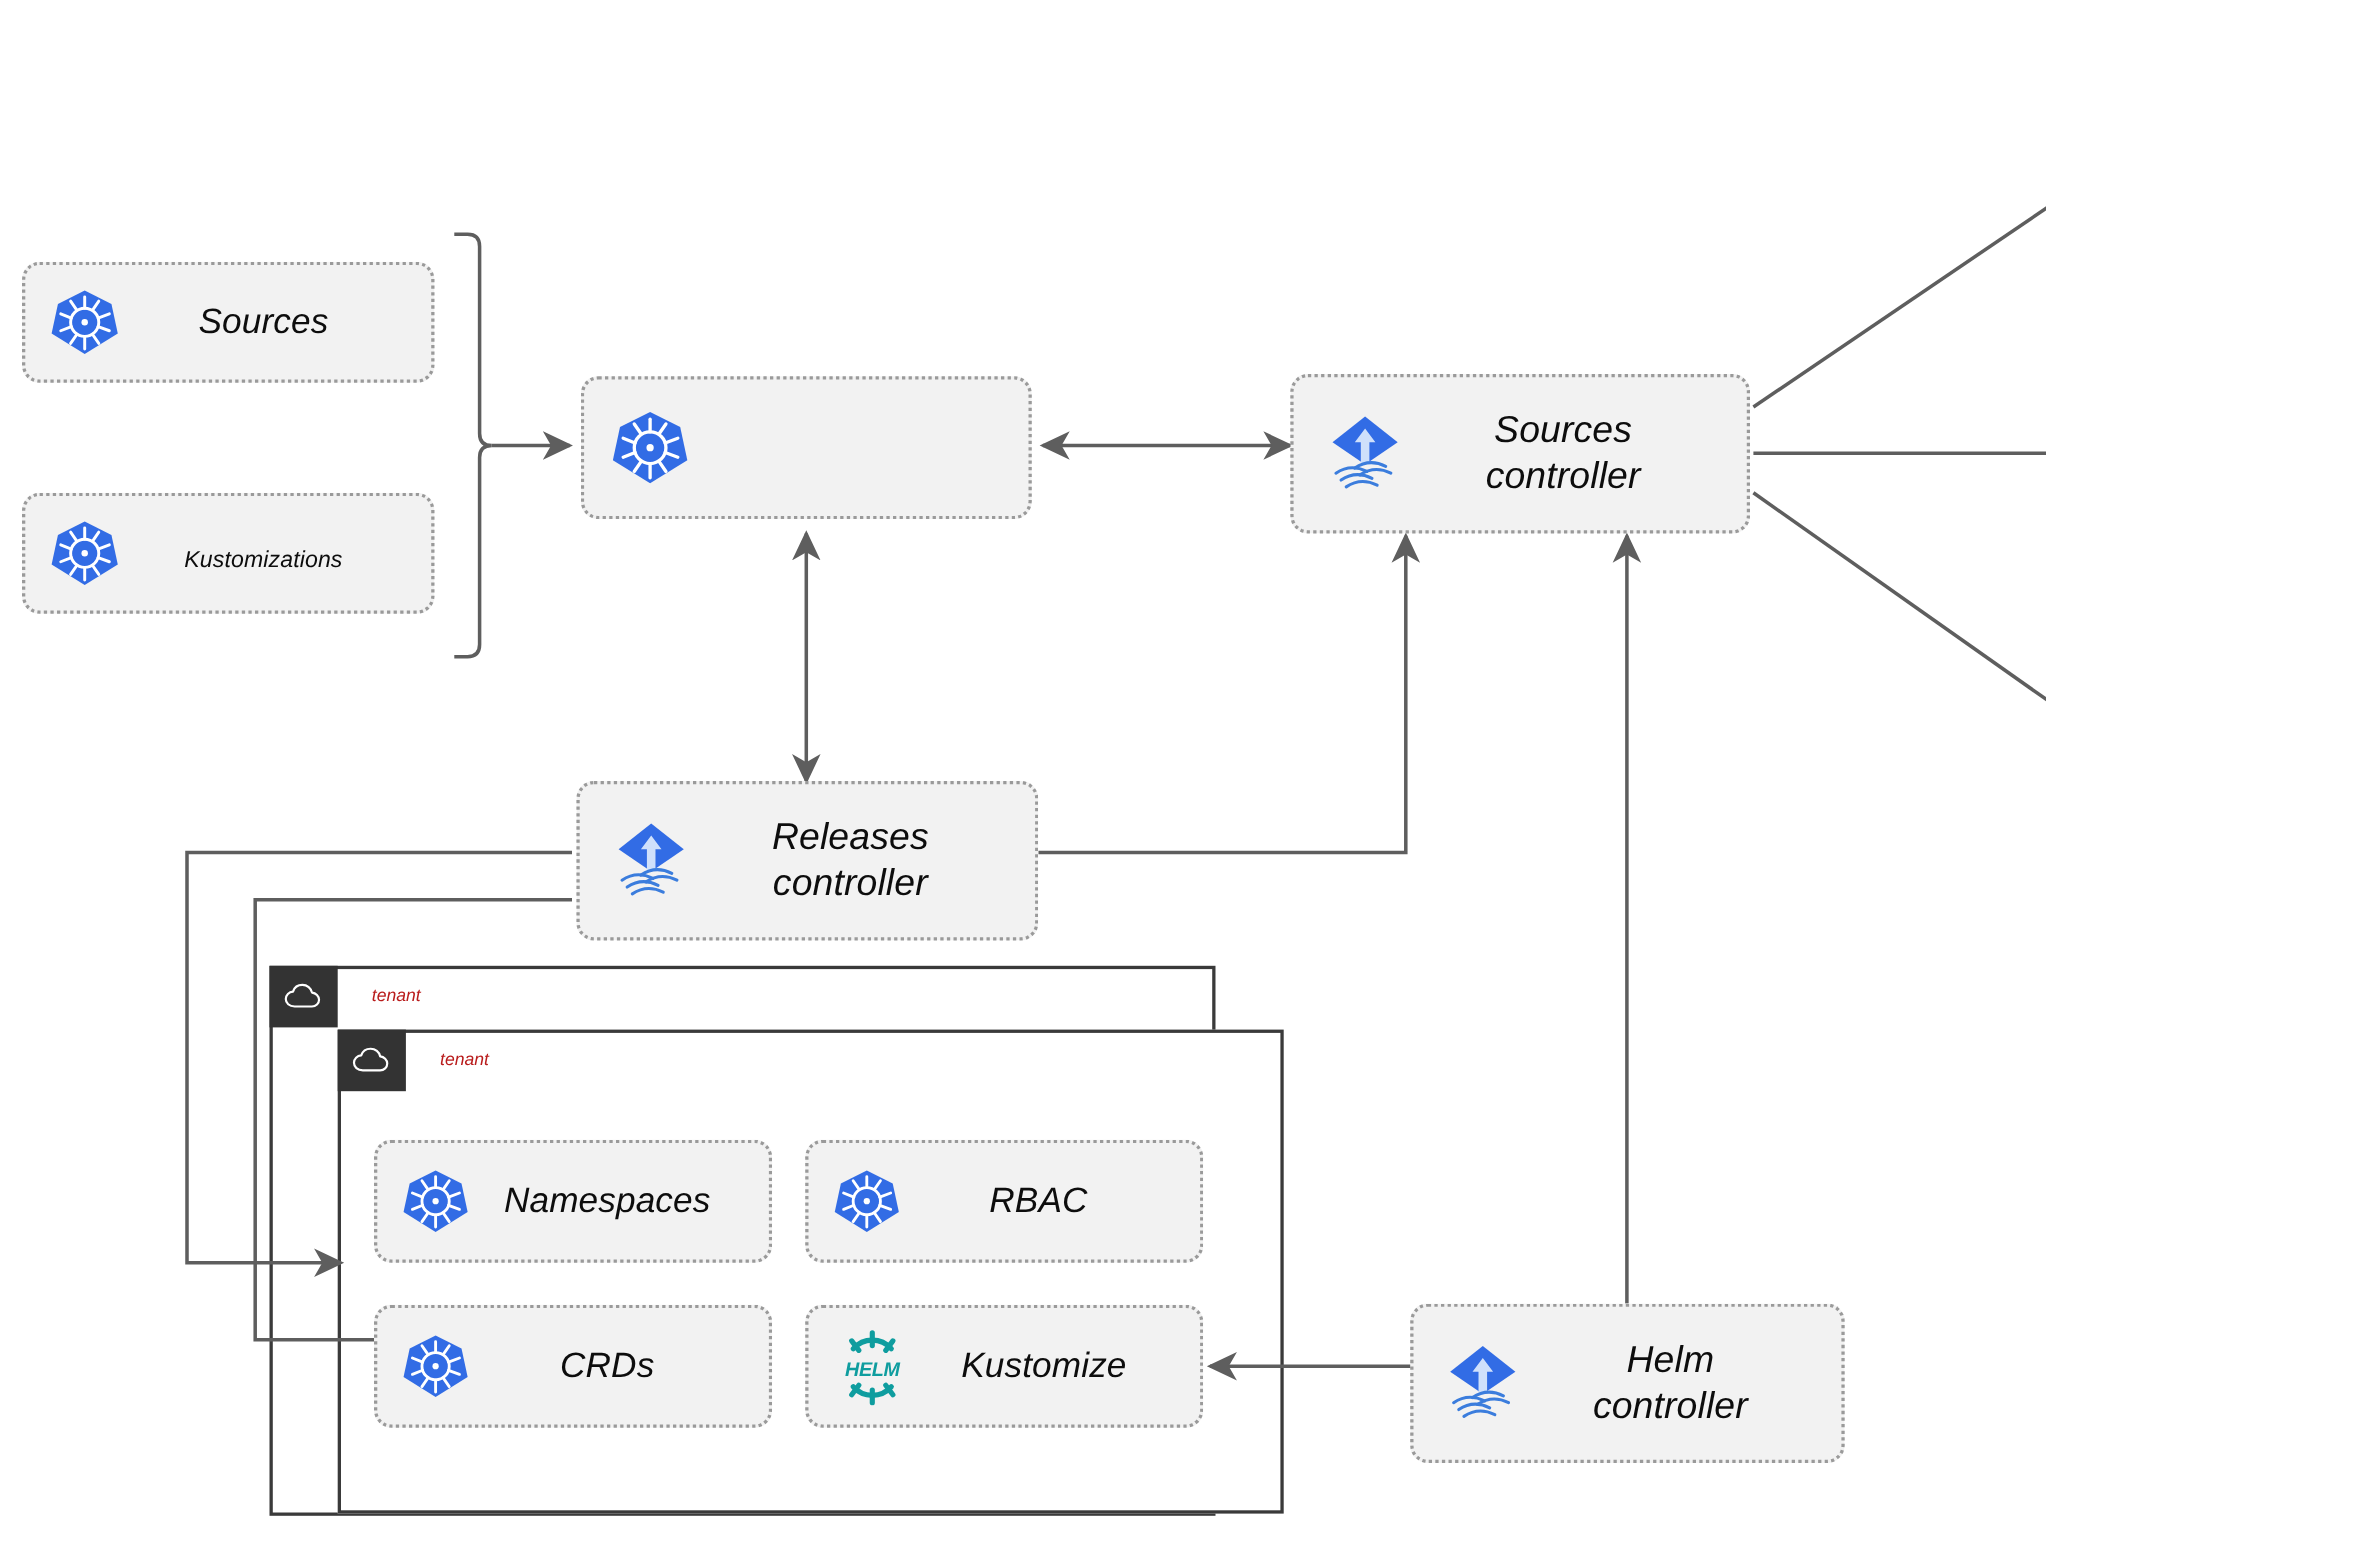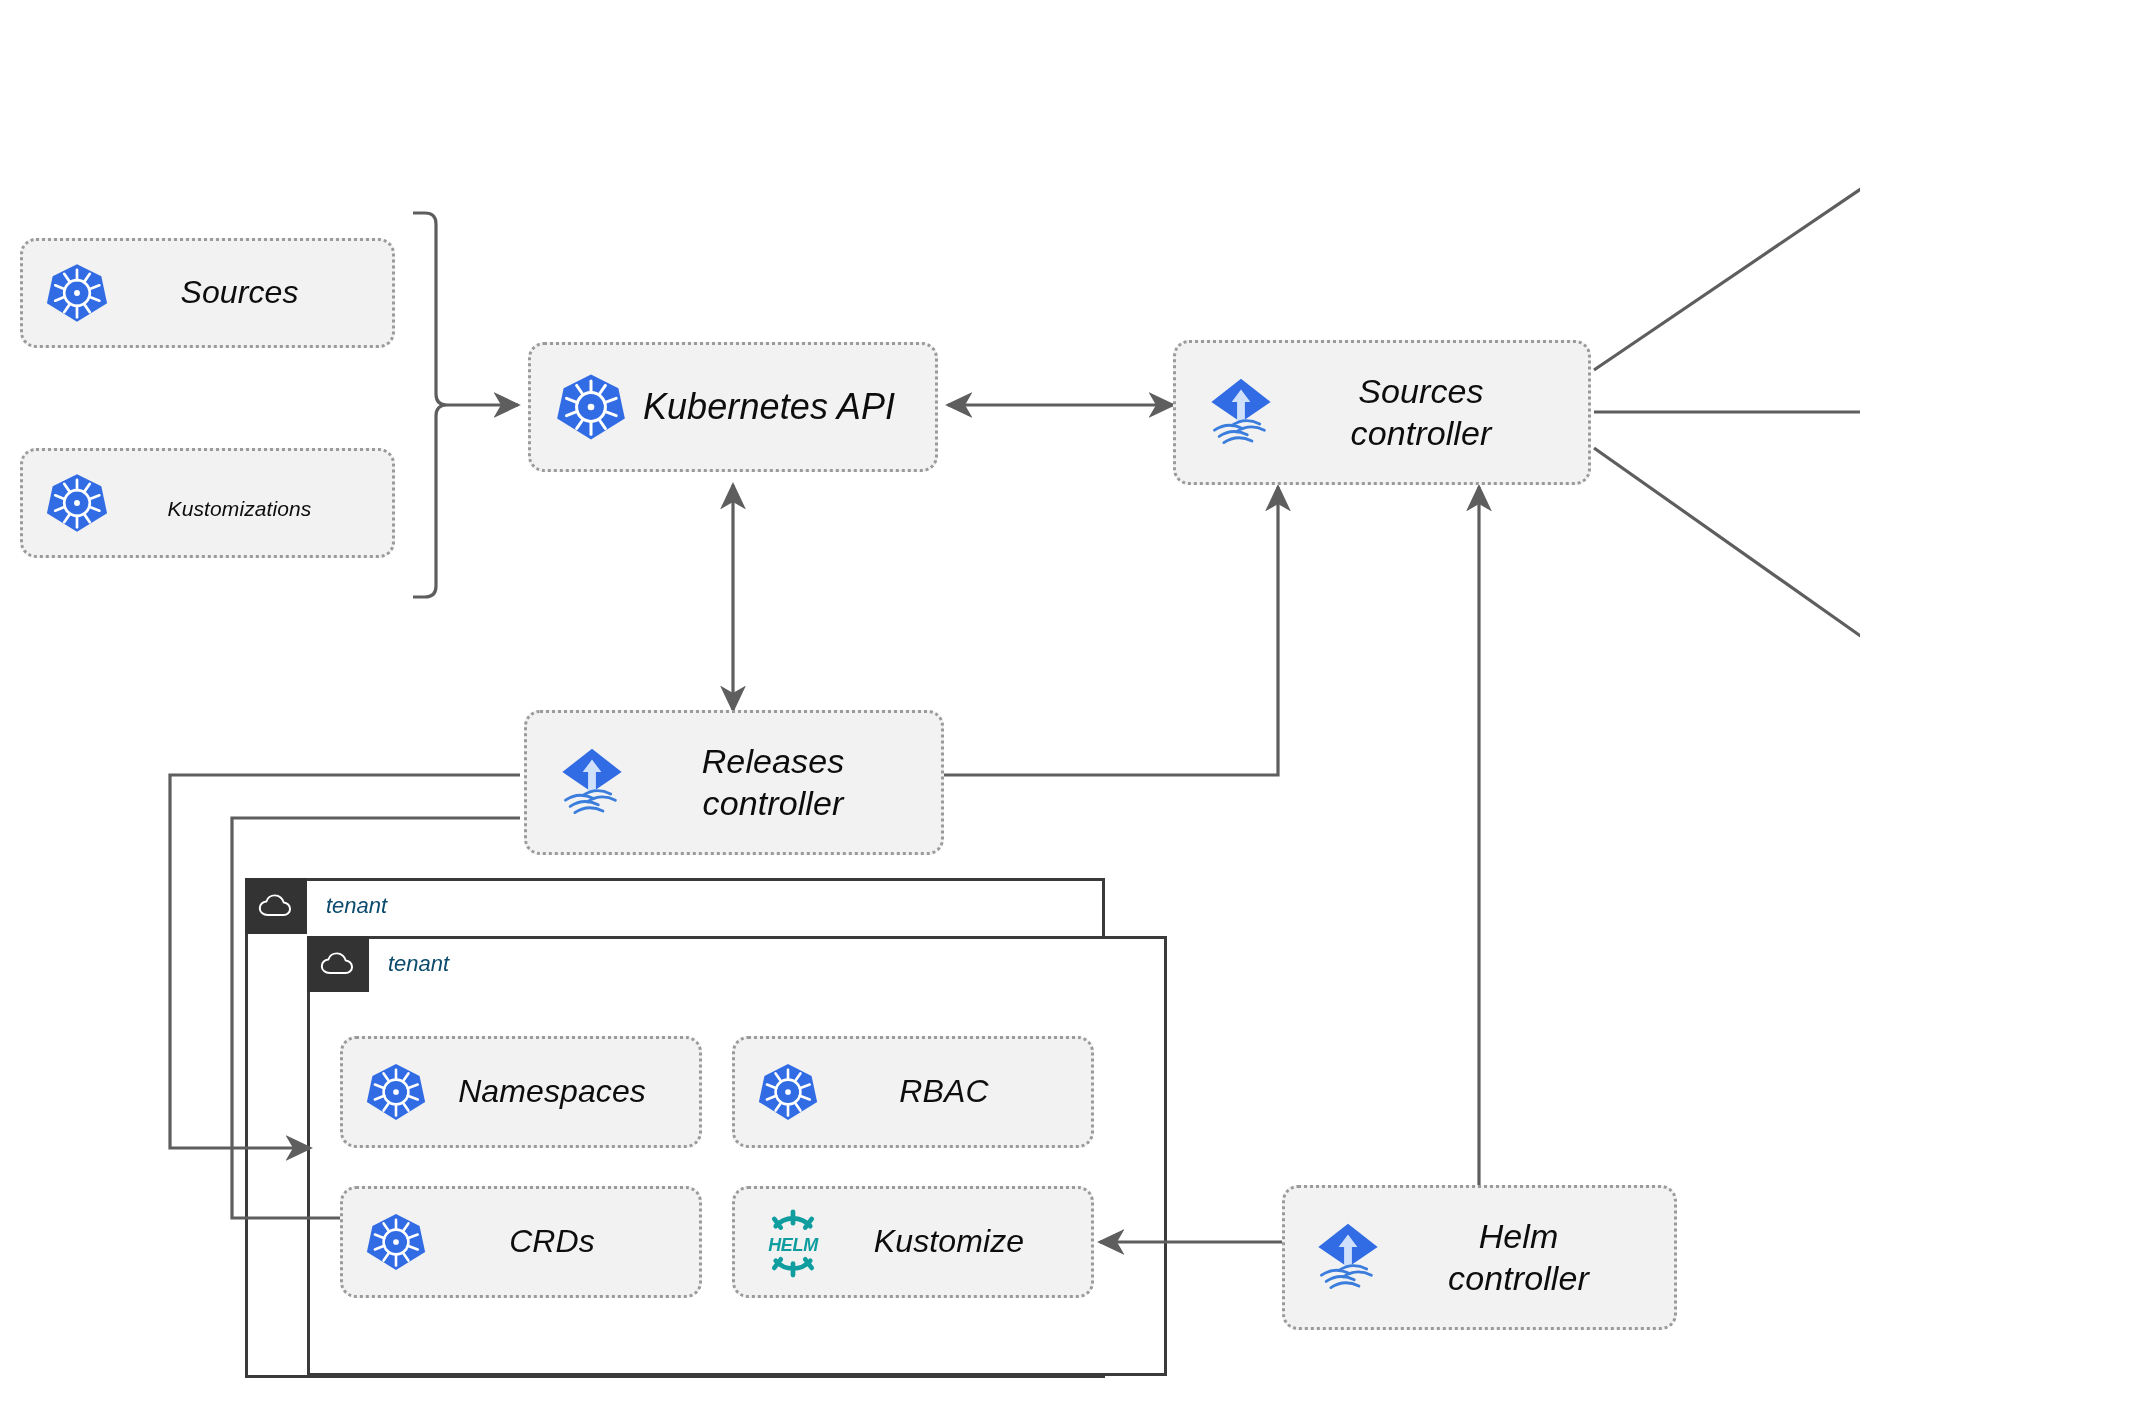--- a/index.html
+++ b/index.html
@@ -48,24 +48,24 @@
   .tenant .tab{
     position:absolute;
     top:-3px;left:-3px;
     height:56px;
     background:#333333;
     display:flex;align-items:center;justify-content:center;
     width:62px;
   }
   .tenant .tname{
     position:absolute;
-    top:-3px;left:62px;
+    top:-3px;left:74px;
     height:56px;
     display:flex;align-items:center;
-    font-size:22px;color:#0c4a6e;
+    font-size:16px;color:#b91c1c;
     padding-left:16px;
   }
 
   
   svg.wires{position:absolute;inset:0;width:2144px;height:1407px;z-index:3;overflow:visible;}
   svg.wires-top{z-index:9;}
   .ln{stroke:#5e5e5e;stroke-width:3.2;fill:none;}
 </style>
 </head>
 <body>
@@ -161,21 +161,20 @@
             <line x1="69" y1="56" x2="85" y2="62"></line>
           <line x1="16" y1="62" x2="31" y2="56"></line>
             <line x1="69" y1="44" x2="85" y2="38"></line>
           <line x1="30" y1="80" x2="39" y2="67"></line>
             <line x1="61" y1="33" x2="70" y2="20"></line>
           <line x1="70" y1="80" x2="61" y2="67"></line>
             <line x1="39" y1="33" x2="30" y2="20"></line>
         </g>
       </svg>
     </span>
-    <span class="lbl" style="font-size:36px;">Kubernetes API</span>
   </div>
 
   <div class="node" style="left:1173px;top:340px;width:418px;height:145px;padding:0 26px;">
     <span class="ico">
       <svg width="78" height="78" viewBox="0 0 100 100">
         <polygon points="50,6 88,36 50,62 12,36" fill="#326CE5"></polygon>
         <path d="M50,20 L62,36 L55,36 L55,60 L45,60 L45,36 L38,36 Z" fill="#cfe0fb"></path>
         <g stroke="#3b7ddd" stroke-width="3.6" stroke-linecap="round" fill="none">
           <path d="M16,72 C28,64 40,64 52,70"></path>
           <path d="M22,80 C34,72 46,72 58,78"></path>

